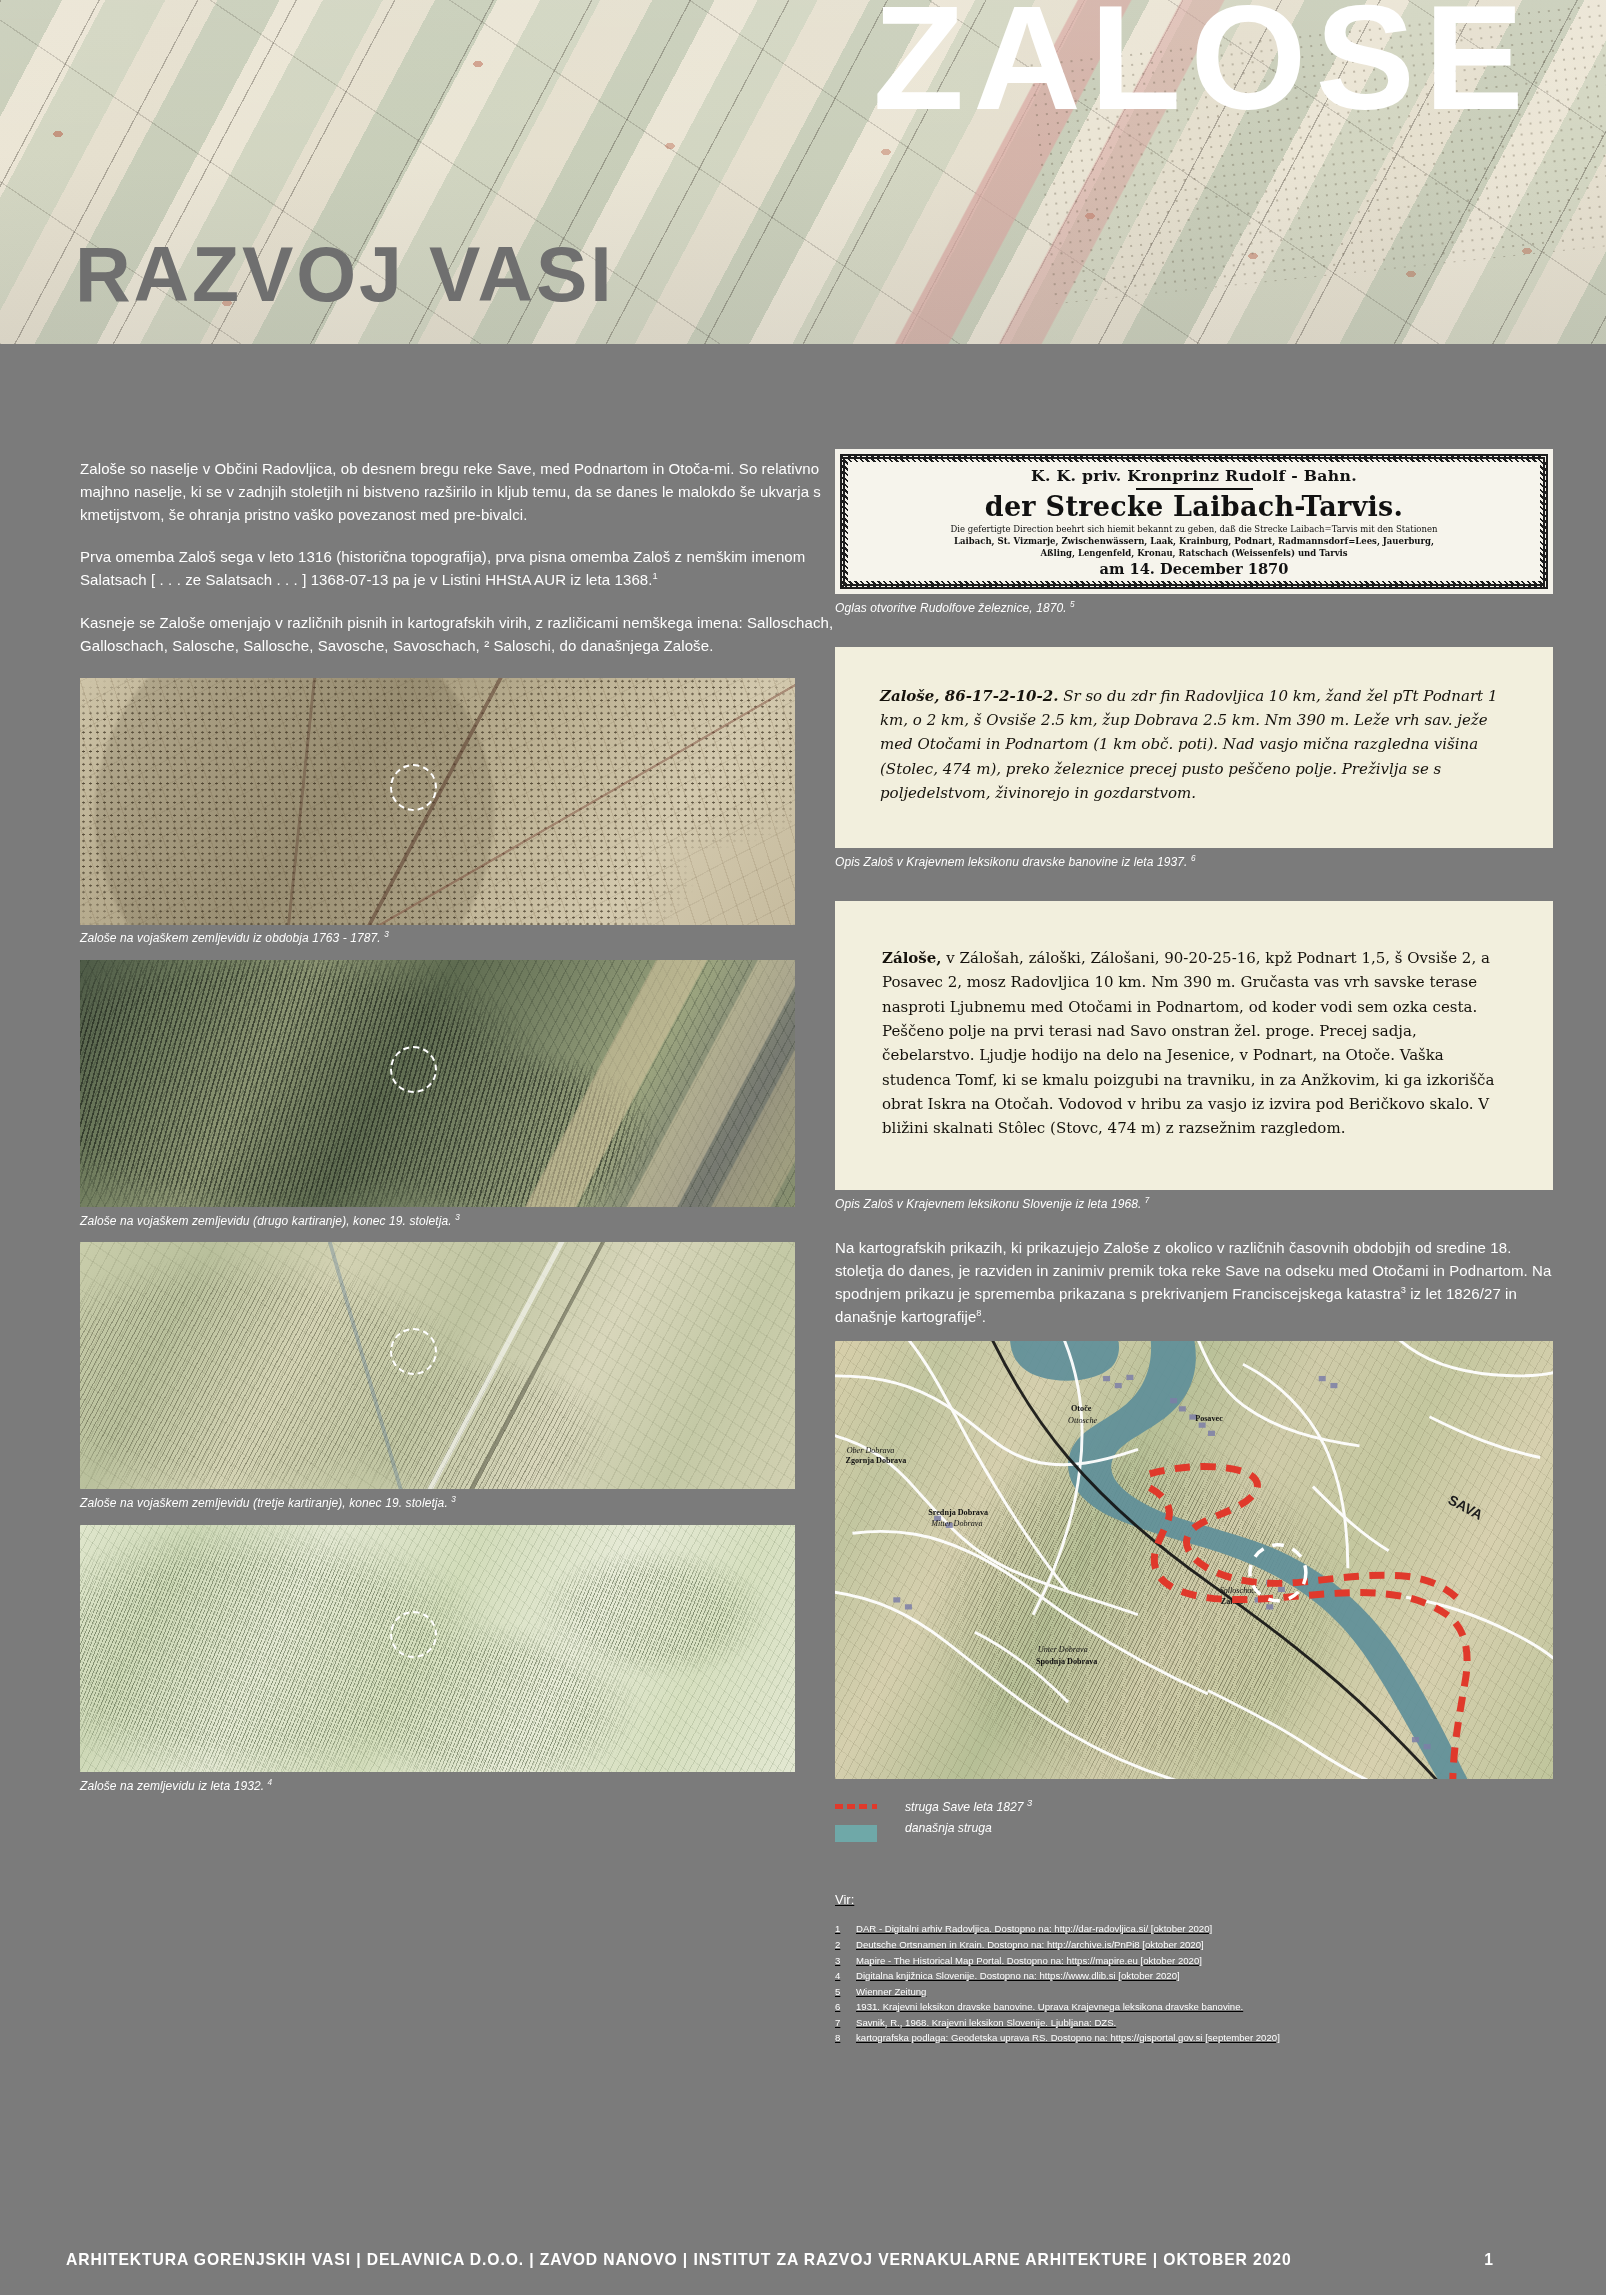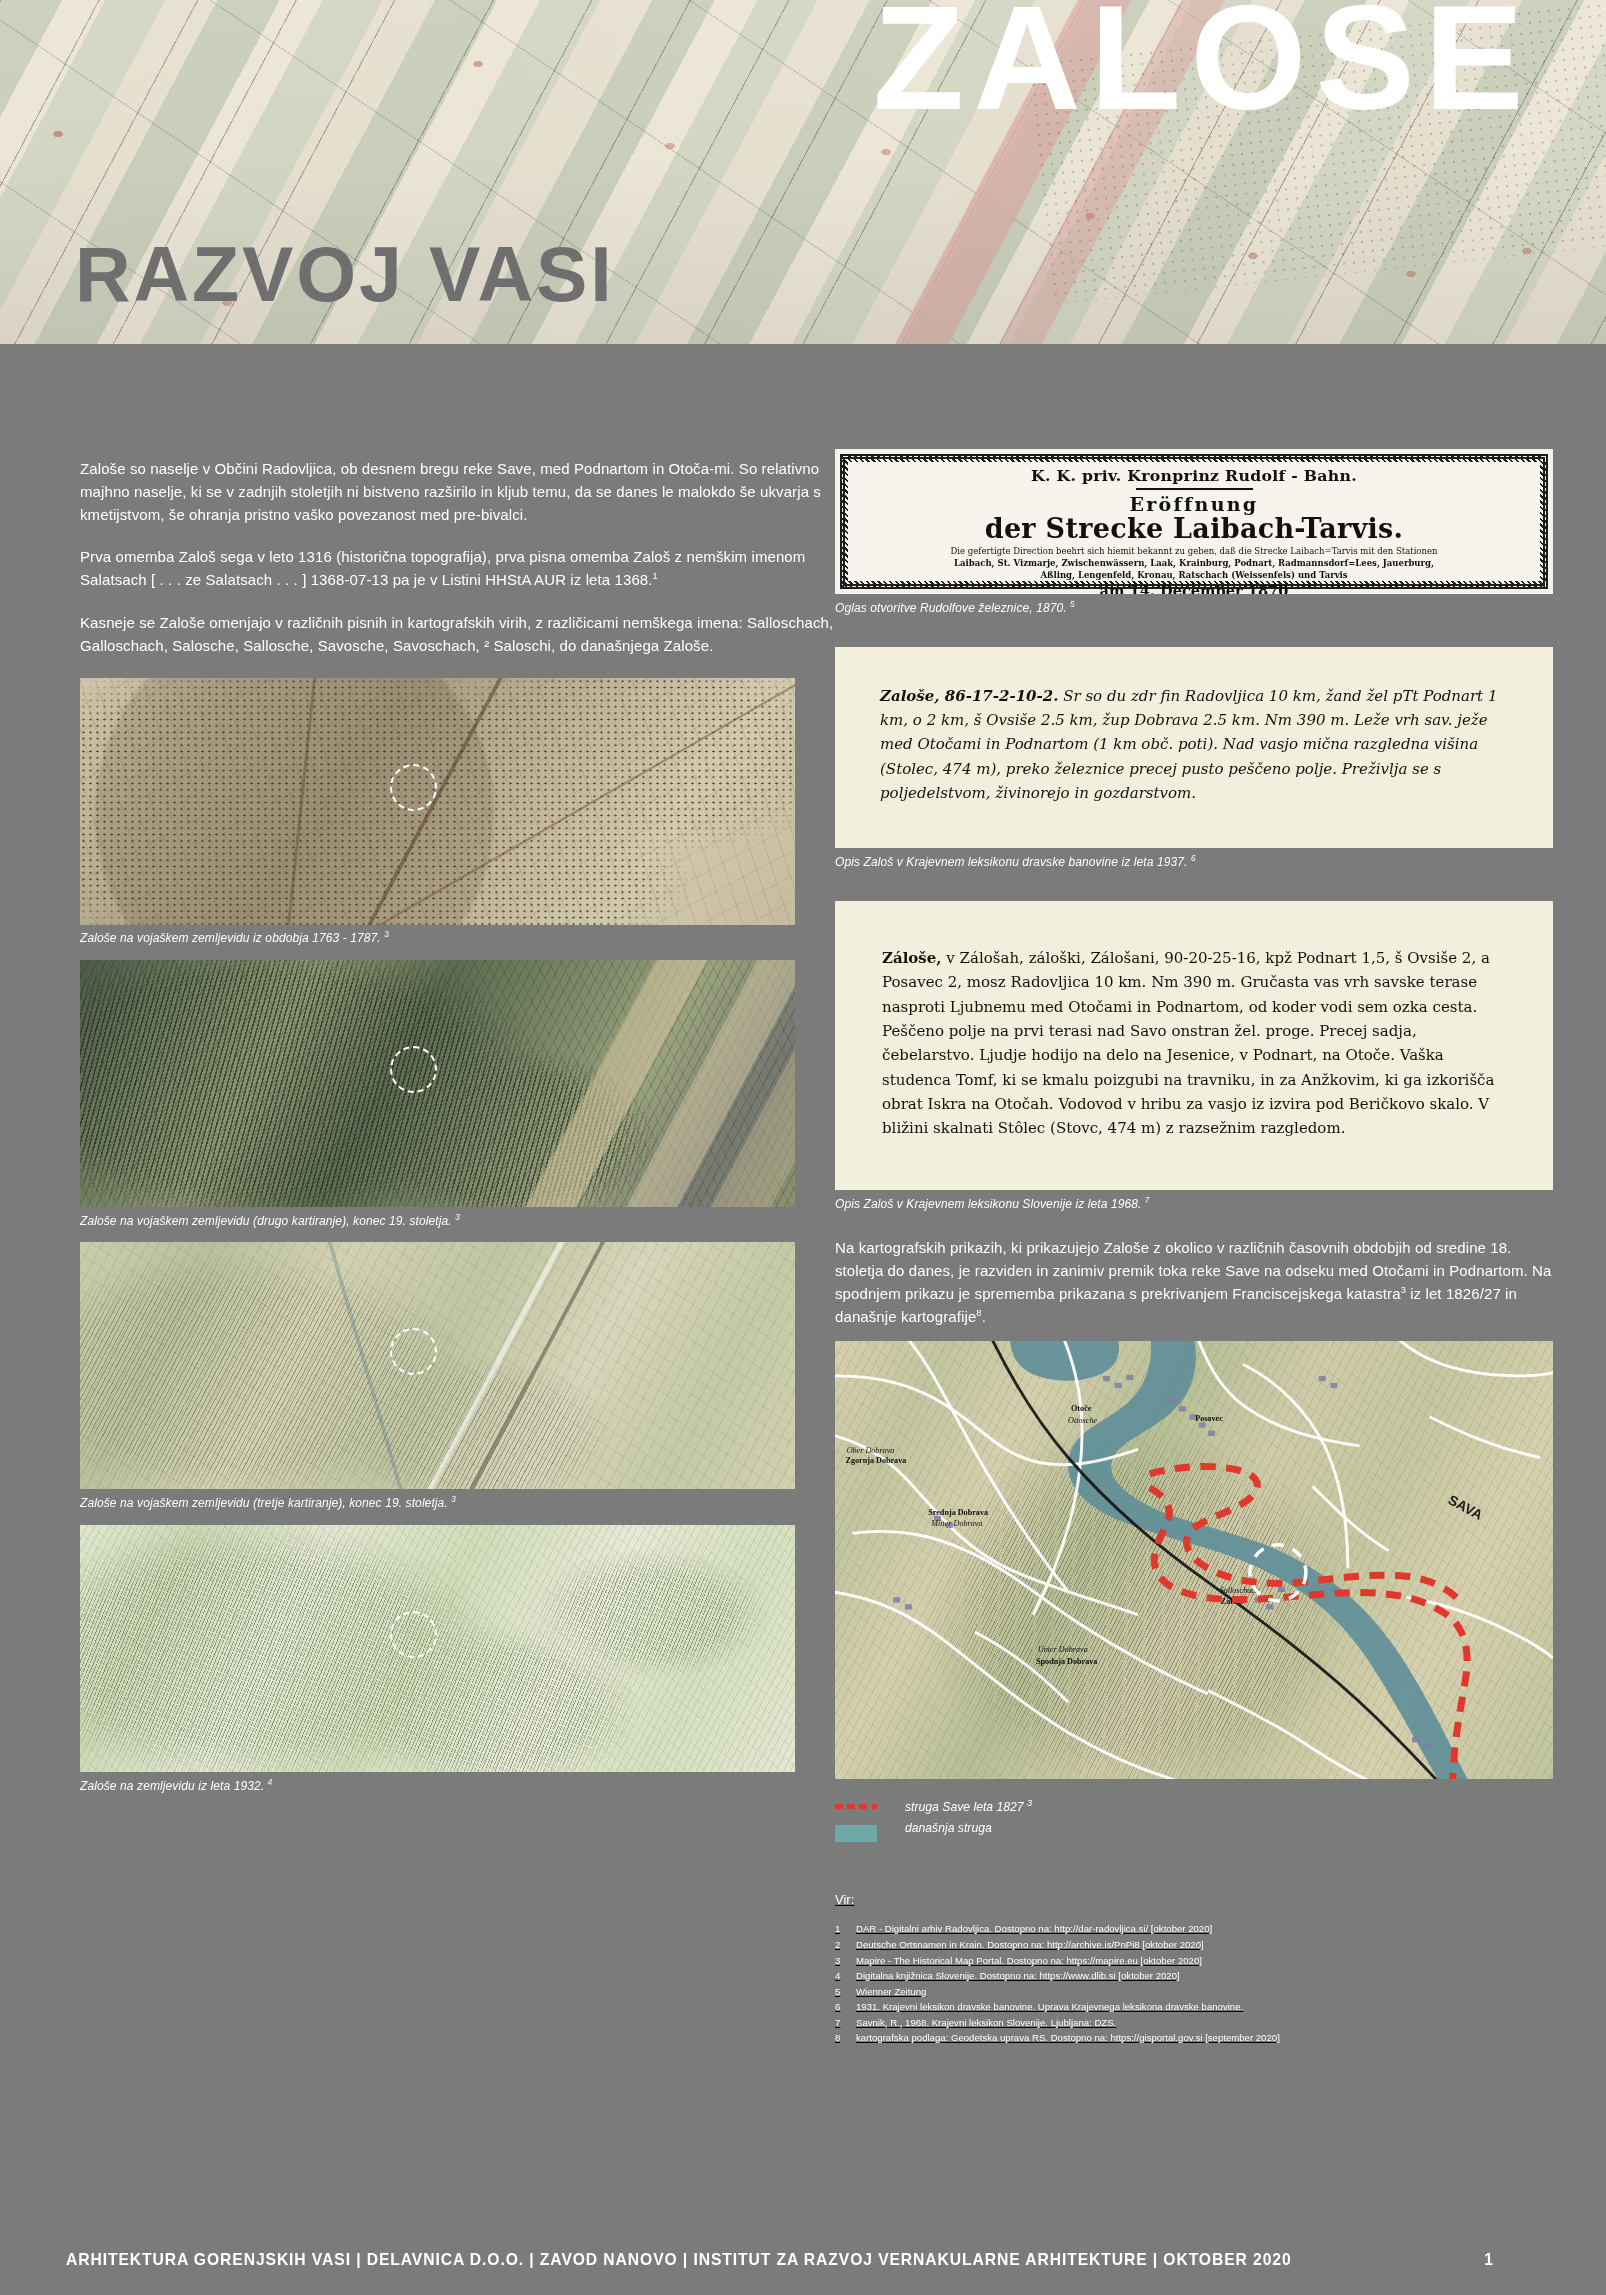--- a/index.html
+++ b/index.html
@@ -347,21 +347,20 @@
 
 </div>
 
 <div class="col-right">
 
   <div class="advert">
     <div class="frame"></div>
     <div class="inner">
       <div class="ad-l1">K. K. priv. Kronprinz Rudolf - Bahn.</div>
       <div class="ad-rule"></div>
-      <div class="ad-l2">Eröffnung</div>
       <div class="ad-l3">der Strecke Laibach-Tarvis.</div>
       <div class="ad-body">Die gefertigte Direction beehrt sich hiemit bekannt zu geben, daß die Strecke Laibach=Tarvis mit den Stationen</div>
       <div class="ad-body" style="font-weight:700;">Laibach, St. Vizmarje, Zwischenwässern, Laak, Krainburg, Podnart, Radmannsdorf=Lees, Jauerburg,</div>
       <div class="ad-body" style="font-weight:700;">Aßling, Lengenfeld, Kronau, Ratschach (Weissenfels) und Tarvis</div>
       <div class="ad-date">am 14. December 1870</div>
 
     </div>
   </div>
   <div class="caption"><span>Oglas otvoritve Rudolfove železnice, 1870.</span> <span class="sup">5</span></div>
 

